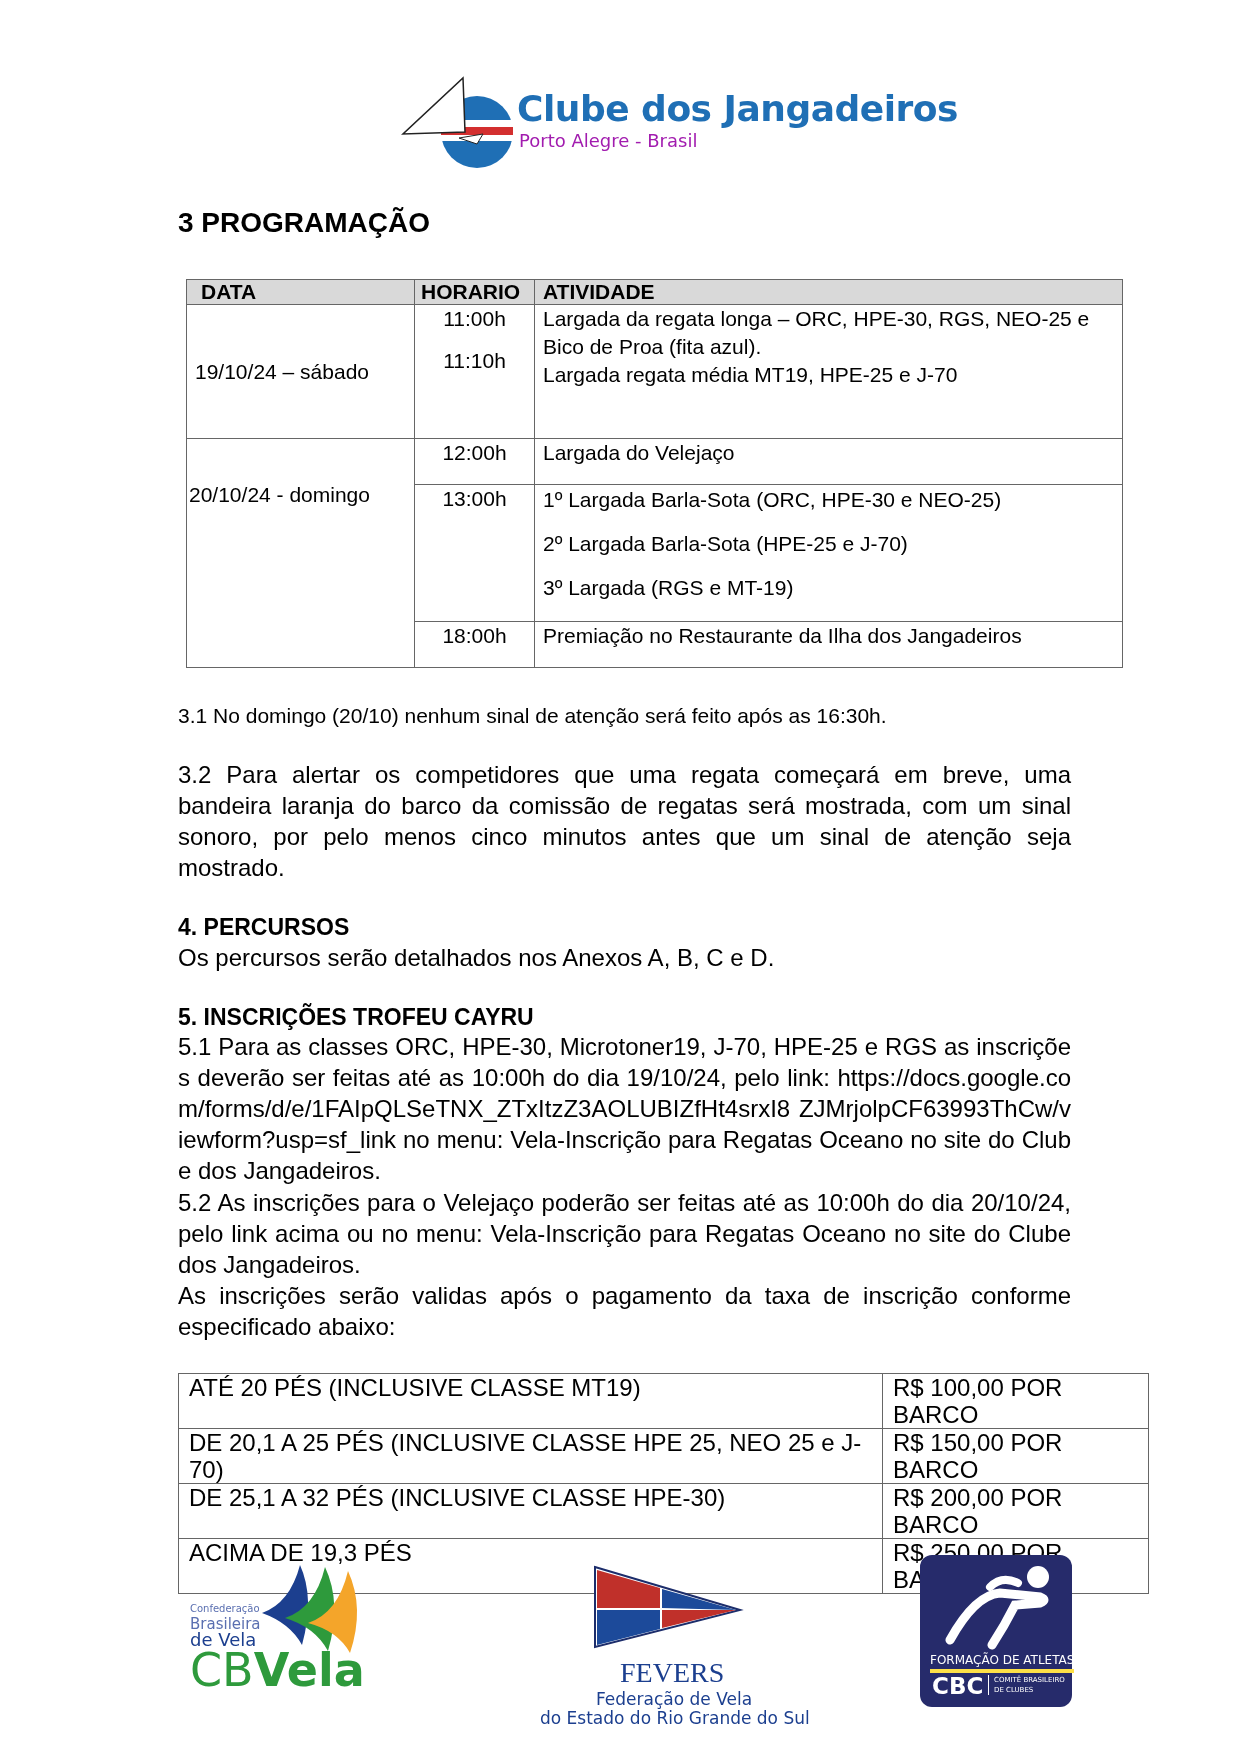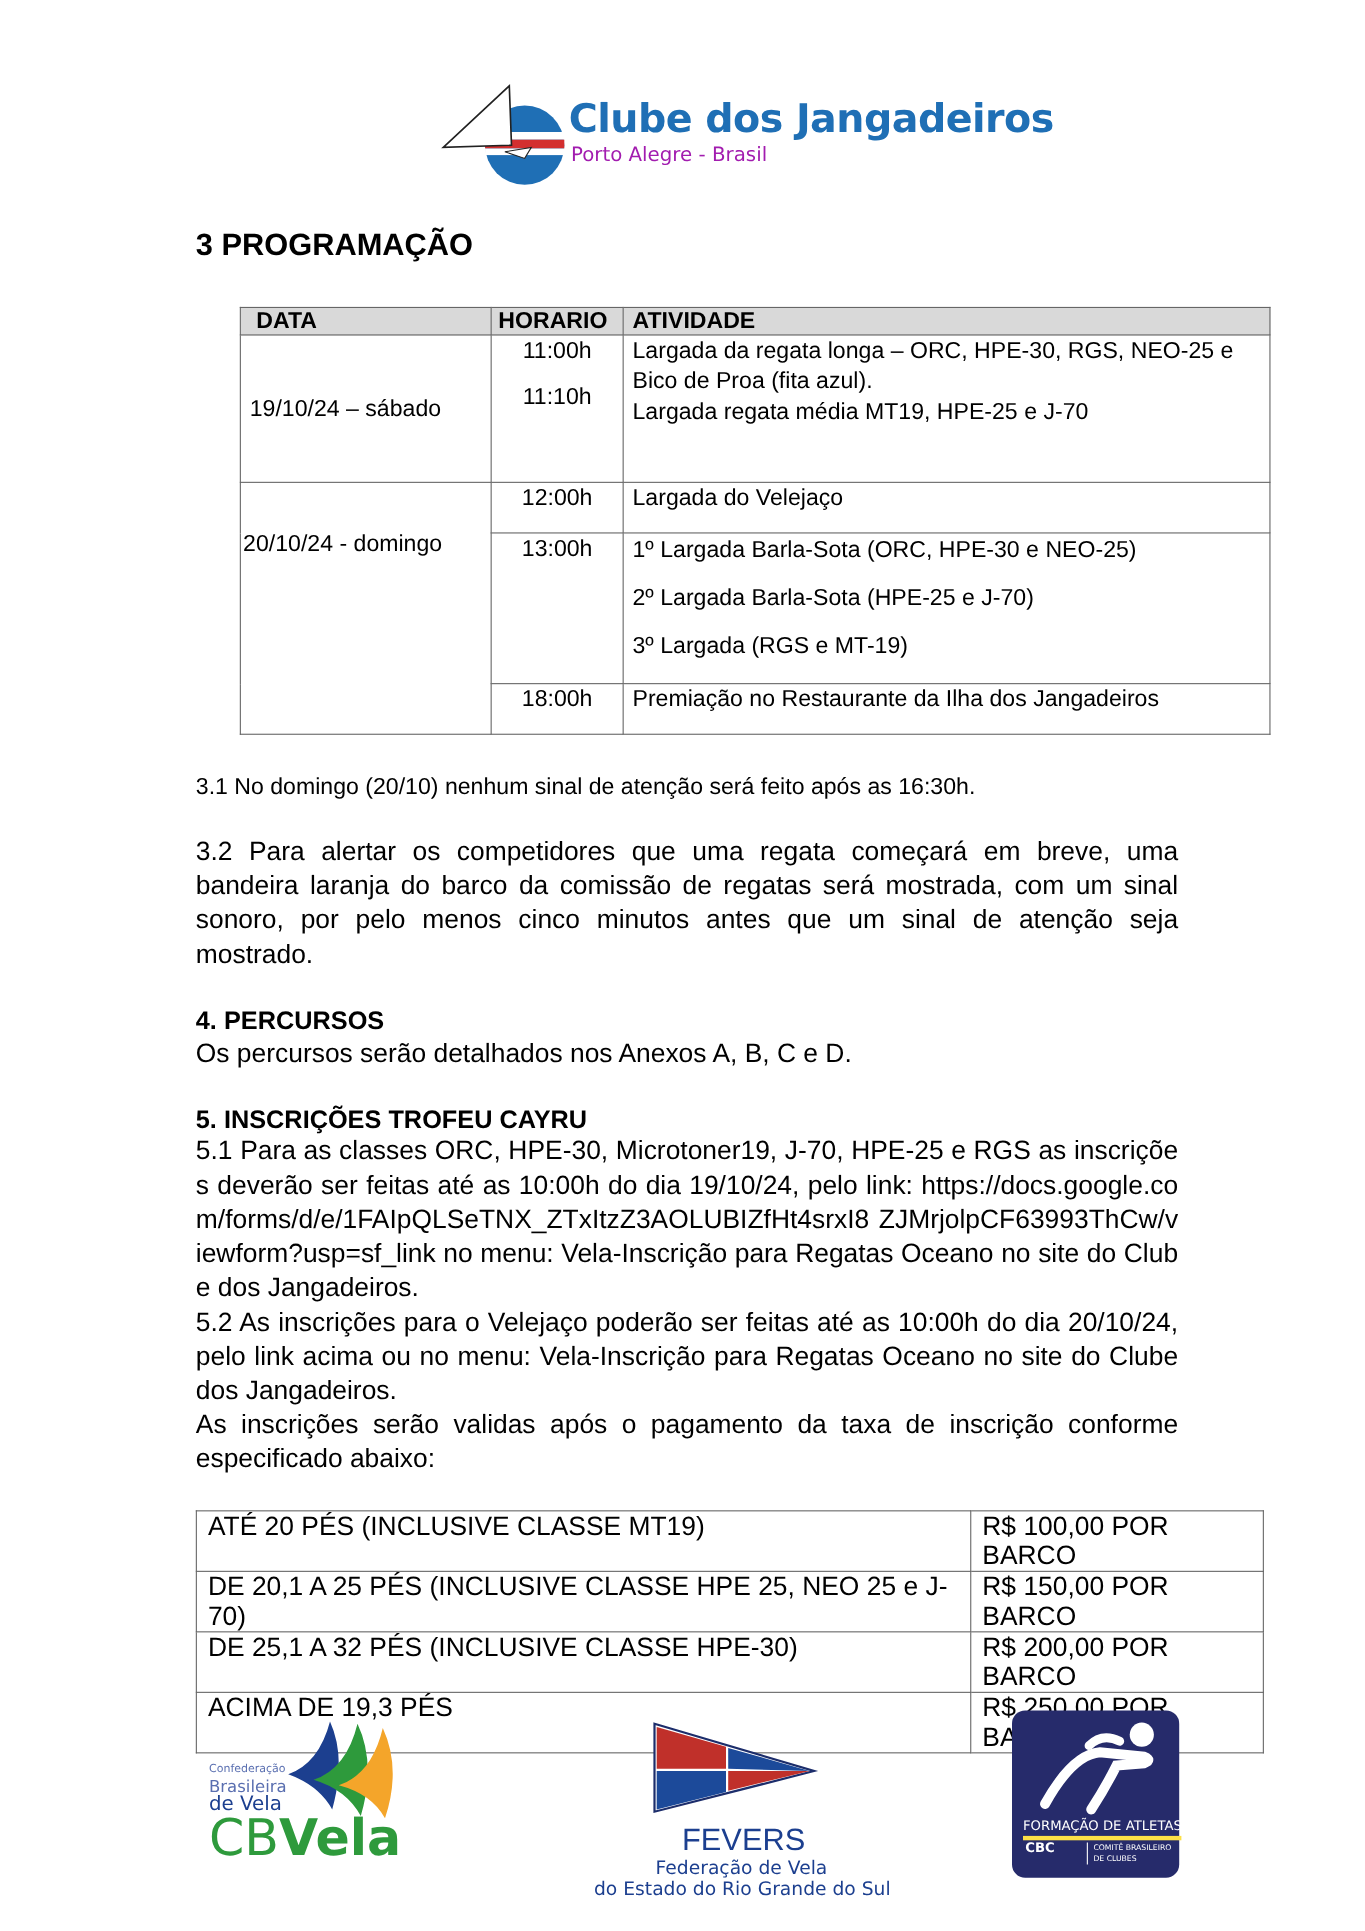--- a/index.html
+++ b/index.html
@@ -11,21 +11,21 @@
   .header-logo { left:399px; top:72px; width:470px; height:100px; }
   .club-name { position:absolute; left:118px; top:16px; font-size:36px; font-weight:bold;
                color:#1f6fb5; letter-spacing:-0.5px; white-space:nowrap; font-family:"DejaVu Sans", sans-serif; }
   .club-sub { position:absolute; left:120px; top:58px; font-size:18px; color:#a21caf;
               white-space:nowrap; font-family:"DejaVu Sans", sans-serif; }
 
   .section-title { font-weight:bold; font-size:28px; }
 
   
   table.sched { position:absolute; left:186px; top:279px; width:937px; border-collapse:collapse;
-                font-size:21px;margin-left:32px; }
+                font-size:21px; }
   table.sched td, table.sched th { border:1.5px solid #666; vertical-align:top; padding:0 8px; }
   table.sched th { background:#d9d9d9; text-align:left; font-weight:bold; height:24px; line-height:24px; }
   .c-date { width:205px; }
   .c-time { width:103px; text-align:center; }
 
   
   .para { position:absolute; left:178px; width:893px; font-size:24px; line-height:31px; text-align:justify; }
   .h { font-weight:bold; }
 
   
@@ -143,30 +143,30 @@
 </div>
 
 <div class="abs logo-fevers">
   <svg width="250" height="85" viewBox="0 0 250 85" style="position:absolute;left:0;top:0">
     <polygon points="55,2 200,45 55,82" fill="#fff" stroke="#1c2d6b" stroke-width="2"></polygon>
     <polygon points="57,5 120,23 120,43 57,43" fill="#c0302a"></polygon>
     <polygon points="57,45 120,45 120,64 57,80" fill="#1c4a9a"></polygon>
     <polygon points="122,24 196,45 122,43" fill="#1c4a9a"></polygon>
     <polygon points="122,45 196,45 122,63" fill="#c0302a"></polygon>
   </svg>
-  <div class="abs" style="left:80px;top:92px;font-size:28px;color:#1c3f8f;font-family:Liberation Sans, sans-serif">FEVERS</div>
+  <div class="abs" style="left:80px;top:92px;font-size:28px;color:#1c3f8f;font-family:Liberation Serif, serif">FEVERS</div>
   <div class="abs" style="left:56px;top:124px;font-size:17px;color:#1c3f8f;font-family:'DejaVu Sans',sans-serif;white-space:nowrap">Federação de Vela</div>
   <div class="abs" style="left:0;top:143px;font-size:17px;color:#1c3f8f;font-family:'DejaVu Sans',sans-serif;white-space:nowrap">do Estado do Rio Grande do Sul</div>
 </div>
 
 <div class="abs logo-cbc">
   <svg width="152" height="95" viewBox="0 0 152 95" style="position:absolute;left:0;top:0">
     <circle cx="118" cy="22" r="11" fill="#fff"></circle>
     <path d="M30 85 Q55 40 80 38 L120 42 Q128 45 120 48 L95 50 Q85 70 72 90" stroke="#fff" stroke-width="9" fill="none" stroke-linecap="round"></path>
     <path d="M70 32 Q82 20 98 28" stroke="#fff" stroke-width="8" fill="none" stroke-linecap="round"></path>
   </svg>
   <div class="abs" style="left:10px;top:98px;font-size:12px;color:#fff;font-family:'DejaVu Sans',sans-serif;white-space:nowrap;border-bottom:4px solid #fde047;padding-bottom:2px">FORMAÇÃO DE ATLETAS</div>
-  <div class="abs" style="left:12px;top:118px;font-size:12px;font-weight:bold;color:#fff;font-family:'DejaVu Sans',sans-serif">CBC</div>
+  <div class="abs" style="left:12px;top:118px;font-size:23px;font-weight:bold;color:#fff;font-family:'DejaVu Sans',sans-serif">CBC</div>
   <div class="abs" style="left:68px;top:120px;font-size:7px;color:#fff;font-family:'DejaVu Sans',sans-serif;white-space:nowrap;border-left:1px solid #fff;padding-left:5px;line-height:10px">
     <div>COMITÊ BRASILEIRO</div>
     <div>DE CLUBES</div>
   </div>
 </div>
 
 </body></html>

